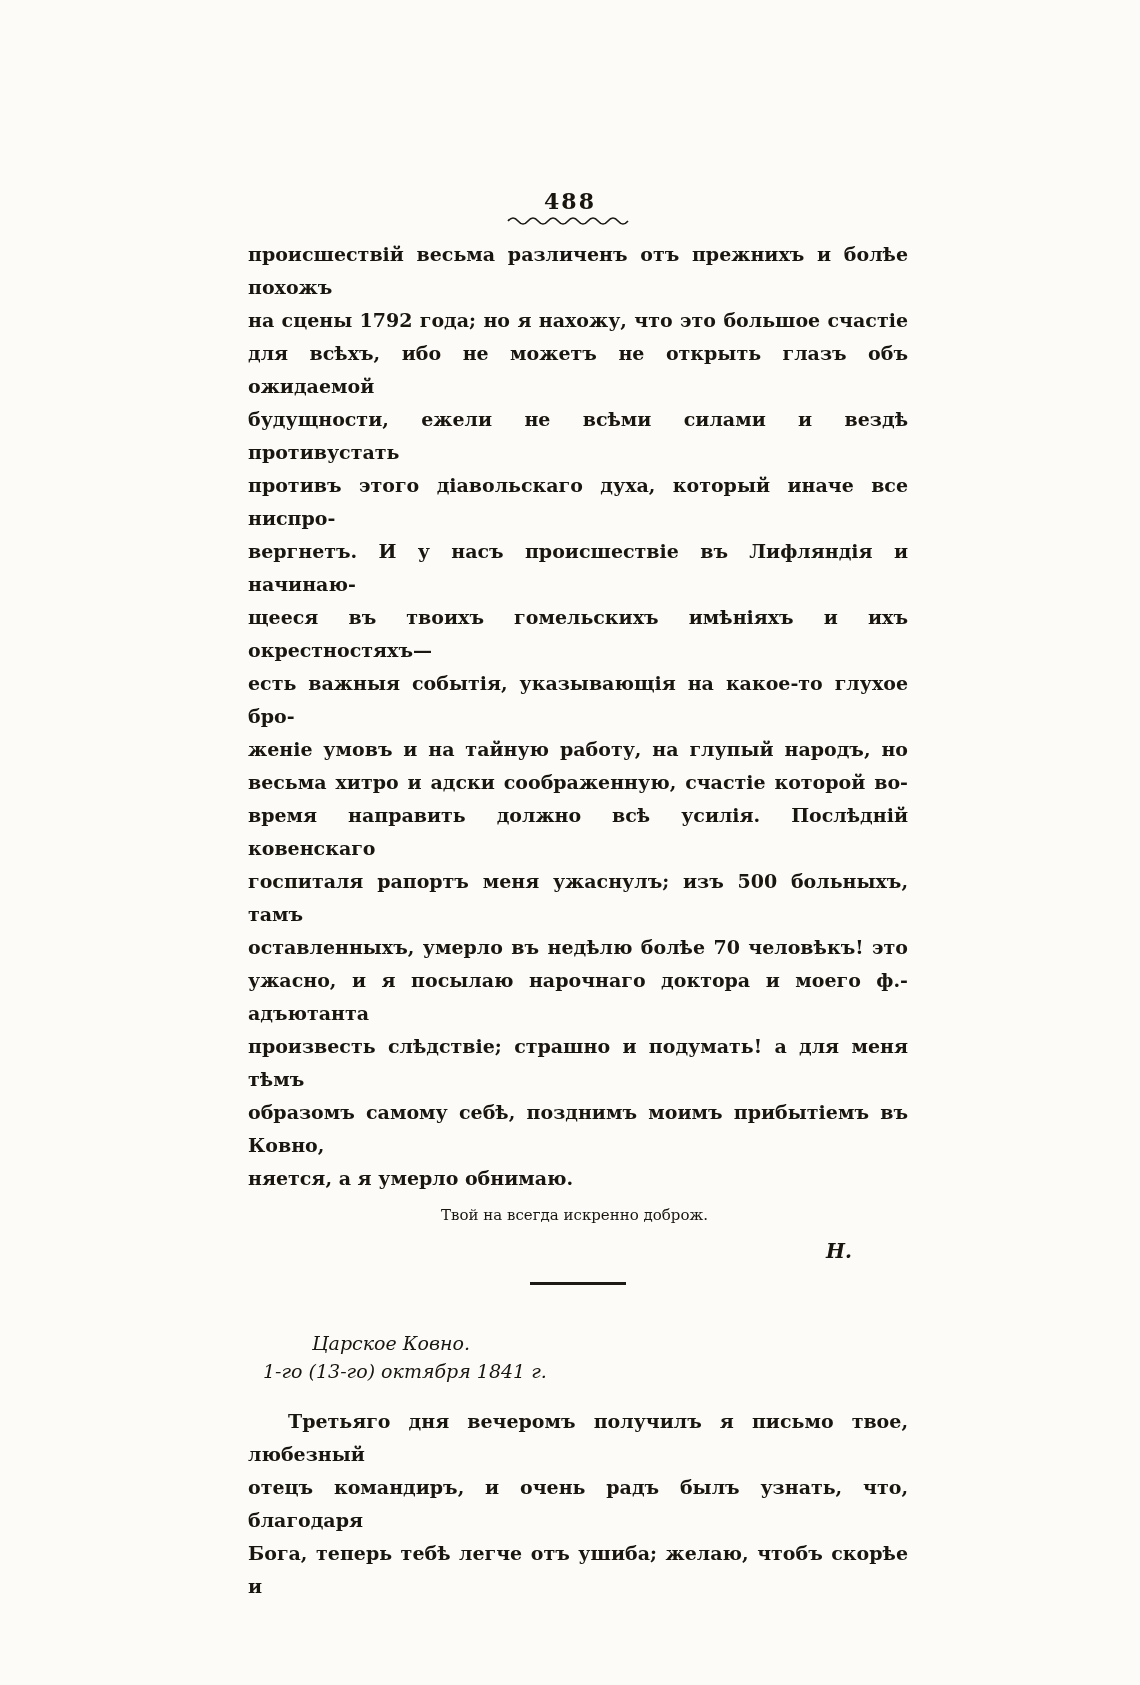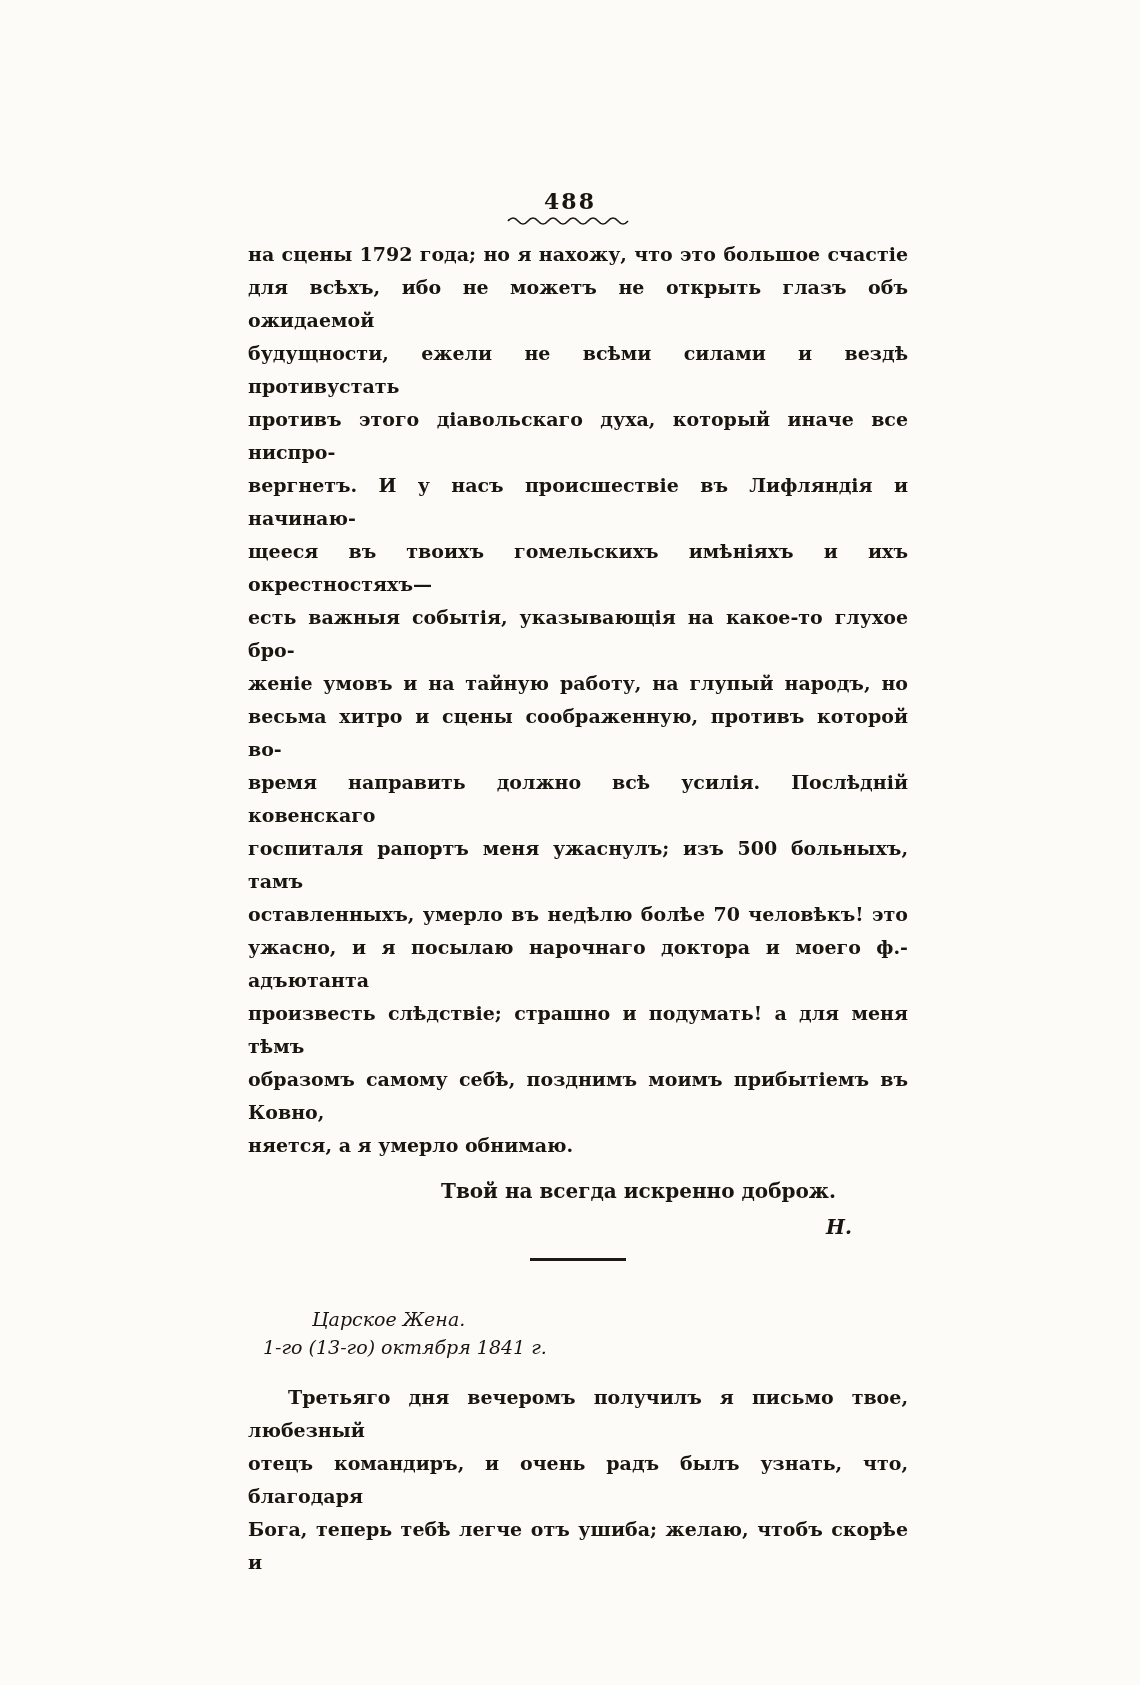--- a/index.html
+++ b/index.html
@@ -37,24 +37,24 @@
     font-size: 19px;
     font-weight: 700;
     line-height: 33px;
     text-align: justify;
     text-align-last: justify;
     white-space: normal;
   }
   .line.noju { text-align-last: left; }
   .em { }
   .signoff {
-    margin-top: 13px;
+    margin-top: 4px;
     margin-left: 193px;
-    font-size: 20px;
-    font-weight: 700;
+    font-size: 15px;
+    font-weight: 400;
     line-height: 33px;
   }
   .signature {
     margin-top: 3px;
     margin-left: 578px;
     font-size: 20px;
     font-weight: 700;
     font-style: italic;
     line-height: 33px;
   }
@@ -84,45 +84,46 @@
   <div class="page-number-wrap">
     <span class="page-number">488</span>
     <svg class="squiggle" width="128" height="12" viewBox="0 0 128 12">
       <path d="M2 7 q5 -6 10 0 t10 0 t10 0 t10 0 t10 0 t10 0 t10 0 t10 0 t10 0 t10 0 t10 0 t10 0" fill="none" stroke="#1d1a16" stroke-width="1.6"></path>
     </svg>
   </div>
 
   <div class="column">
 
     <div>
+      <div class="line">происшествій весьма различенъ отъ прежнихъ и болѣе похожъ</div>
       <div class="line">на сцены 1792 года; но я нахожу, что это большое счастіе</div>
       <div class="line">для всѣхъ, ибо не можетъ не открыть глазъ объ ожидаемой</div>
       <div class="line"><span>будущности, ежели не всѣми силами и </span><span class="em">вездѣ</span><span> противустать</span></div>
       <div class="line">противъ этого діавольскаго духа, который иначе все ниспро-</div>
       <div class="line">вергнетъ. И у насъ происшествіе въ Лифляндія и начинаю-</div>
       <div class="line">щееся въ твоихъ гомельскихъ имѣніяхъ и ихъ окрестностяхъ—</div>
       <div class="line">есть важныя событія, указывающія на какое-то глухое бро-</div>
       <div class="line">женіе умовъ и на тайную работу, на глупый народъ, но</div>
-      <div class="line">весьма хитро и сцены соображенную, противъ которой во-</div>
+      <div class="line">весьма хитро и адски соображенную, счастіе которой во-</div>
       <div class="line">время направить должно всѣ усилія. Послѣдній ковенскаго</div>
       <div class="line">госпиталя рапортъ меня ужаснулъ; изъ 500 больныхъ, тамъ</div>
       <div class="line">оставленныхъ, умерло въ недѣлю болѣе 70 человѣкъ! это</div>
       <div class="line">ужасно, и я посылаю нарочнаго доктора и моего ф.-адъютанта</div>
       <div class="line">произвесть слѣдствіе; страшно и подумать! а для меня тѣмъ</div>
       <div class="line">образомъ самому себѣ, позднимъ моимъ прибытіемъ въ Ковно,</div>
       <div class="line noju">няется, а я умерло обнимаю.</div>
     </div>
 
     <div class="signoff">Твой на всегда искренно доброж.</div>
     <div class="signature">Н.</div>
 
     <div class="divider"></div>
 
     <div class="letter-heading">
-      <div class="place">Царское Жена.</div>
+      <div class="place">Царское Ковно.</div>
       <div class="date">1-го (13-го) октября 1841 г.</div>
     </div>
 
     <div class="para2">
       <div class="line indent">Третьяго дня вечеромъ получилъ я письмо твое, любезный</div>
       <div class="line">отецъ командиръ, и очень радъ былъ узнать, что, благодаря</div>
       <div class="line">Бога, теперь тебѣ легче отъ ушиба; желаю, чтобъ скорѣе и</div>
 
     </div>
 

